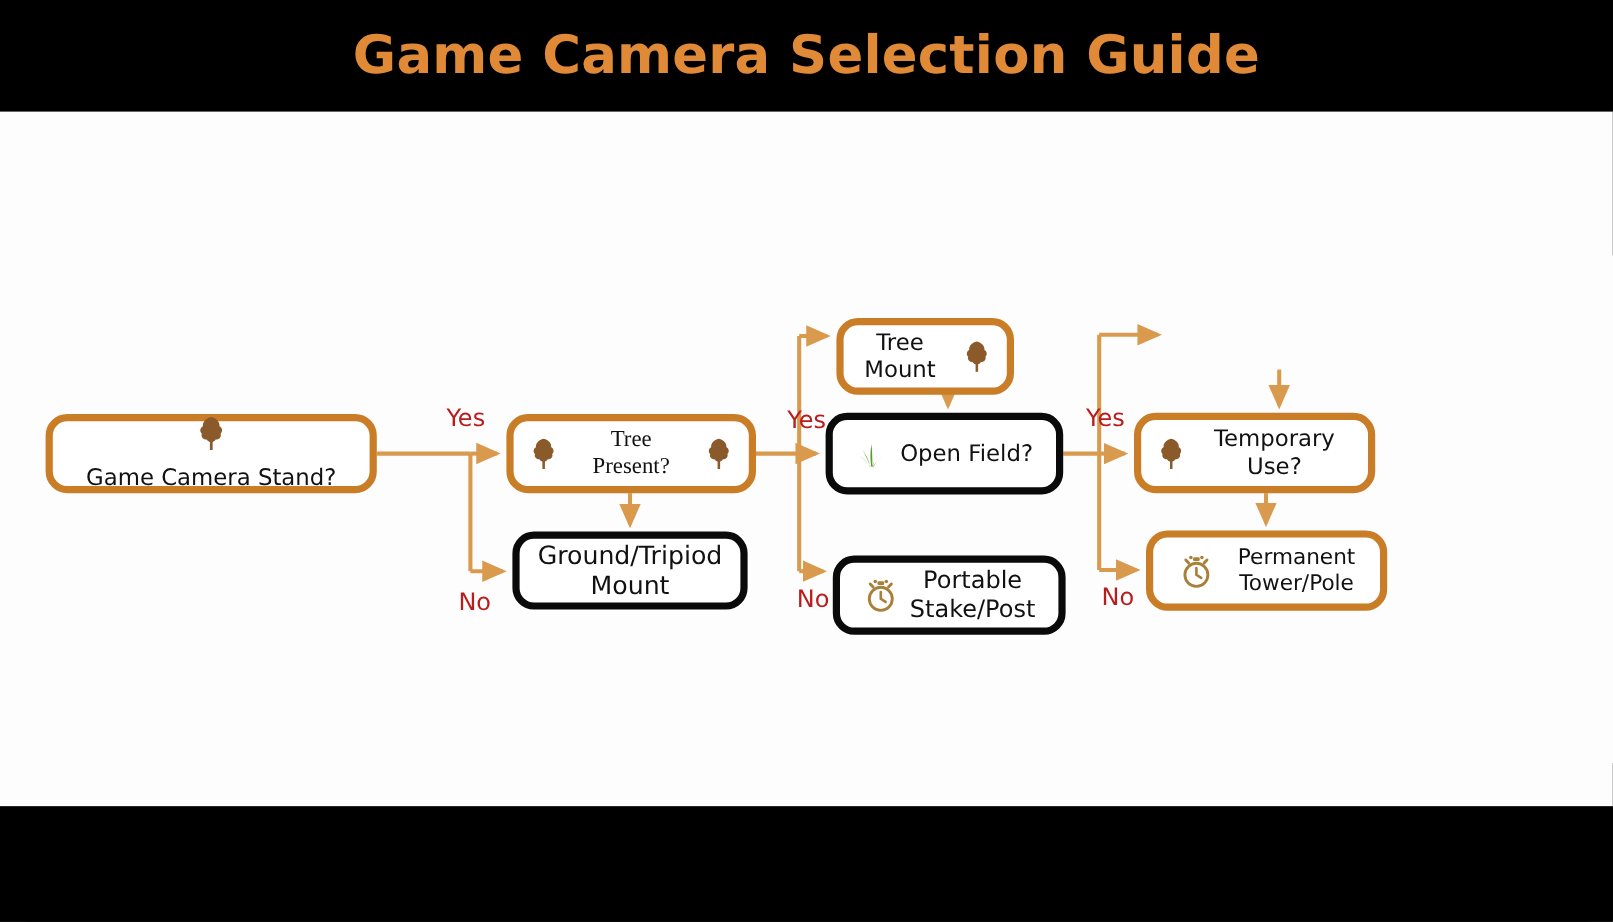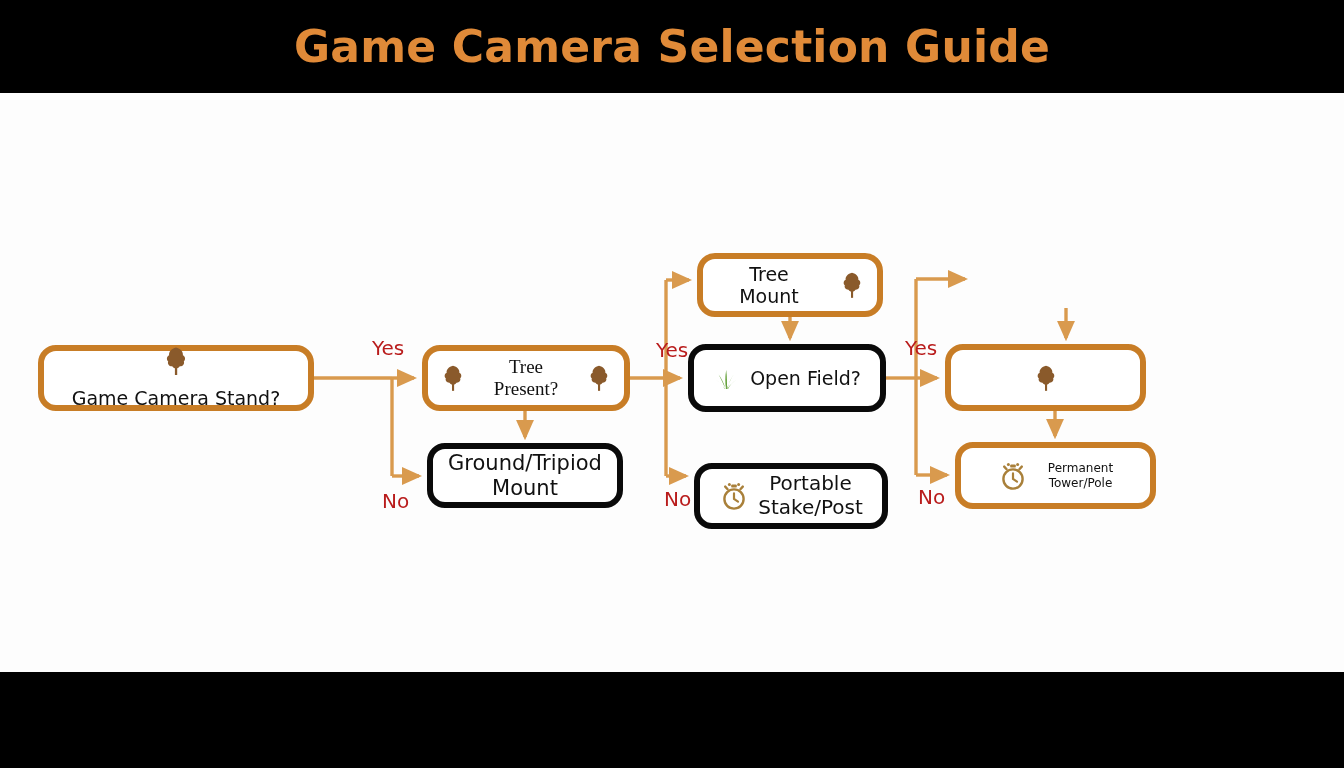--- a/index.html
+++ b/index.html
@@ -177,21 +177,21 @@
         <path d="M12 1.5 C7.4 2.4 4.6 6 5.1 9.2 C2.6 10.4 2.2 13.6 4.2 15.4 C3.2 17.8 5.2 20.4 8.2 20.2 C9.3 21.9 10.6 22.4 12 22.4 C13.4 22.4 14.7 21.9 15.8 20.2 C18.8 20.4 20.8 17.8 19.8 15.4 C21.8 13.6 21.4 10.4 18.9 9.2 C19.4 6 16.6 2.4 12 1.5 Z" fill="#8A5A2B"></path>
         <rect x="10.9" y="20" width="2.3" height="9" fill="#8A5A2B"></rect>
       </svg>
     </div>
 
     <div class="node black" style="left:427px; top:350px; width:196px; height:65px; font-size:21px;">
       <span class="label">Ground/Tripiod
 Mount</span>
     </div>
 
-    <div class="node orange" style="left:697px; top:160px; width:186px; height:64px;gap:20px;">
+    <div class="node orange" style="left:697px; top:172px; width:148px; height:64px;gap:20px;">
       <span class="label">Tree Mount</span>
       <svg class="ico" width="22" height="28" viewBox="0 0 24 30">
         <path d="M12 1.5 C7.4 2.4 4.6 6 5.1 9.2 C2.6 10.4 2.2 13.6 4.2 15.4 C3.2 17.8 5.2 20.4 8.2 20.2 C9.3 21.9 10.6 22.4 12 22.4 C13.4 22.4 14.7 21.9 15.8 20.2 C18.8 20.4 20.8 17.8 19.8 15.4 C21.8 13.6 21.4 10.4 18.9 9.2 C19.4 6 16.6 2.4 12 1.5 Z" fill="#8A5A2B"></path>
         <rect x="10.9" y="20" width="2.3" height="9" fill="#8A5A2B"></rect>
       </svg>
     </div>
 
     <div class="node black" style="left:688px; top:251px; width:198px; height:68px;">
       <svg class="ico" width="26" height="24" viewBox="0 0 26 24">
         <g fill="#5B9B2E">
@@ -220,23 +220,24 @@
       <span class="label">Portable
 Stake/Post</span>
     </div>
 
 
     <div class="node orange" style="left:945px; top:251px; width:201px; height:67px;">
       <svg class="ico" width="22" height="28" viewBox="0 0 24 30">
         <path d="M12 1.5 C7.4 2.4 4.6 6 5.1 9.2 C2.6 10.4 2.2 13.6 4.2 15.4 C3.2 17.8 5.2 20.4 8.2 20.2 C9.3 21.9 10.6 22.4 12 22.4 C13.4 22.4 14.7 21.9 15.8 20.2 C18.8 20.4 20.8 17.8 19.8 15.4 C21.8 13.6 21.4 10.4 18.9 9.2 C19.4 6 16.6 2.4 12 1.5 Z" fill="#8A5A2B"></path>
         <rect x="10.9" y="20" width="2.3" height="9" fill="#8A5A2B"></rect>
       </svg>
-    </div>
-
-    <div class="node orange" style="left:955px; top:349px; width:201px; height:67px; font-size:12px; gap:20px;">
+      <span class="label">Temporary Use?</span>
+    </div>
+
+    <div class="node orange" style="left:955px; top:349px; width:201px; height:67px; font-size:18px; gap:20px;">
       <svg class="ico" width="30" height="32" viewBox="0 0 30 32">
         <g stroke="#A9803A" fill="none" stroke-width="2.4">
           <circle cx="15" cy="19" r="9.6"></circle>
           <path d="M15 13.4 L15 19 L19 21.6" stroke-width="2.2" stroke-linecap="round"></path>
           <path d="M8.6 9.2 L6.2 6.6" stroke-linecap="round"></path>
           <path d="M21.4 9.2 L23.8 6.6" stroke-linecap="round"></path>
         </g>
         <rect x="12.2" y="4.4" width="5.6" height="3.2" rx="1.2" fill="#A9803A"></rect>
         <circle cx="10.4" cy="4.6" r="1.5" fill="#A9803A"></circle>
         <circle cx="19.6" cy="4.6" r="1.5" fill="#A9803A"></circle>

